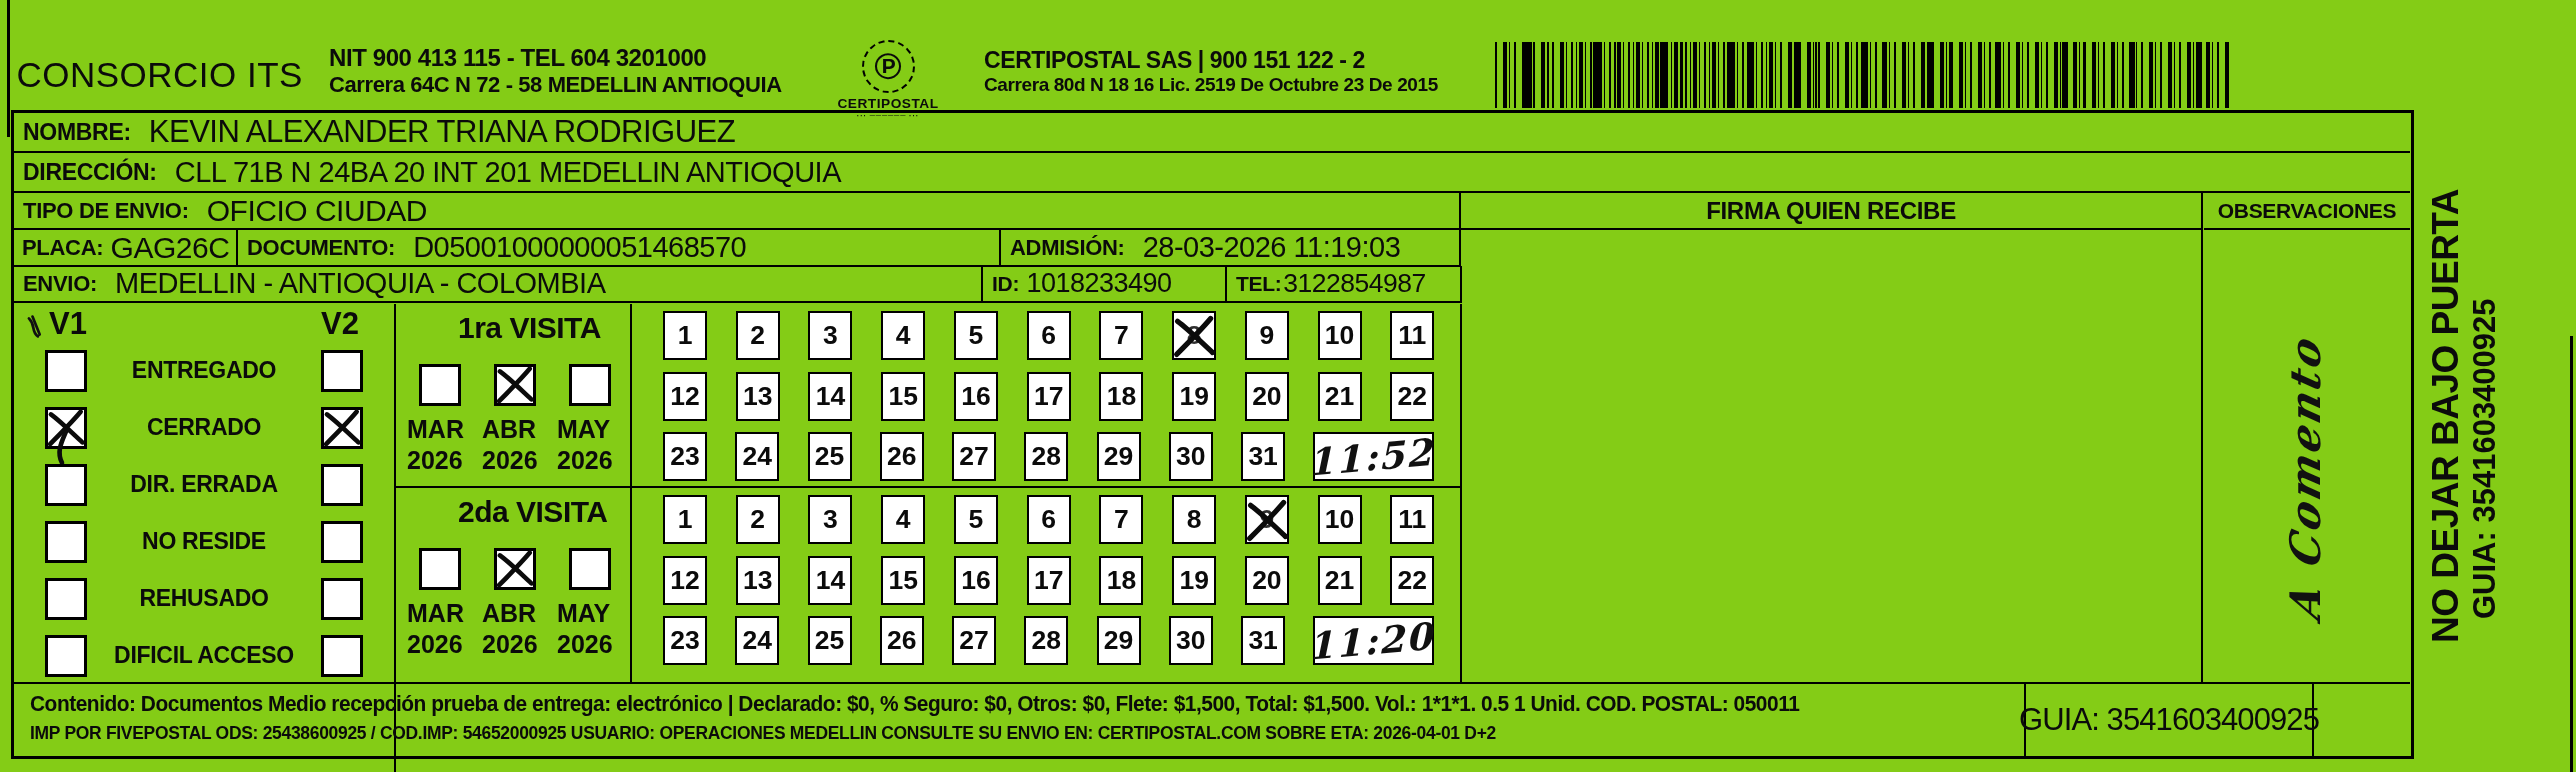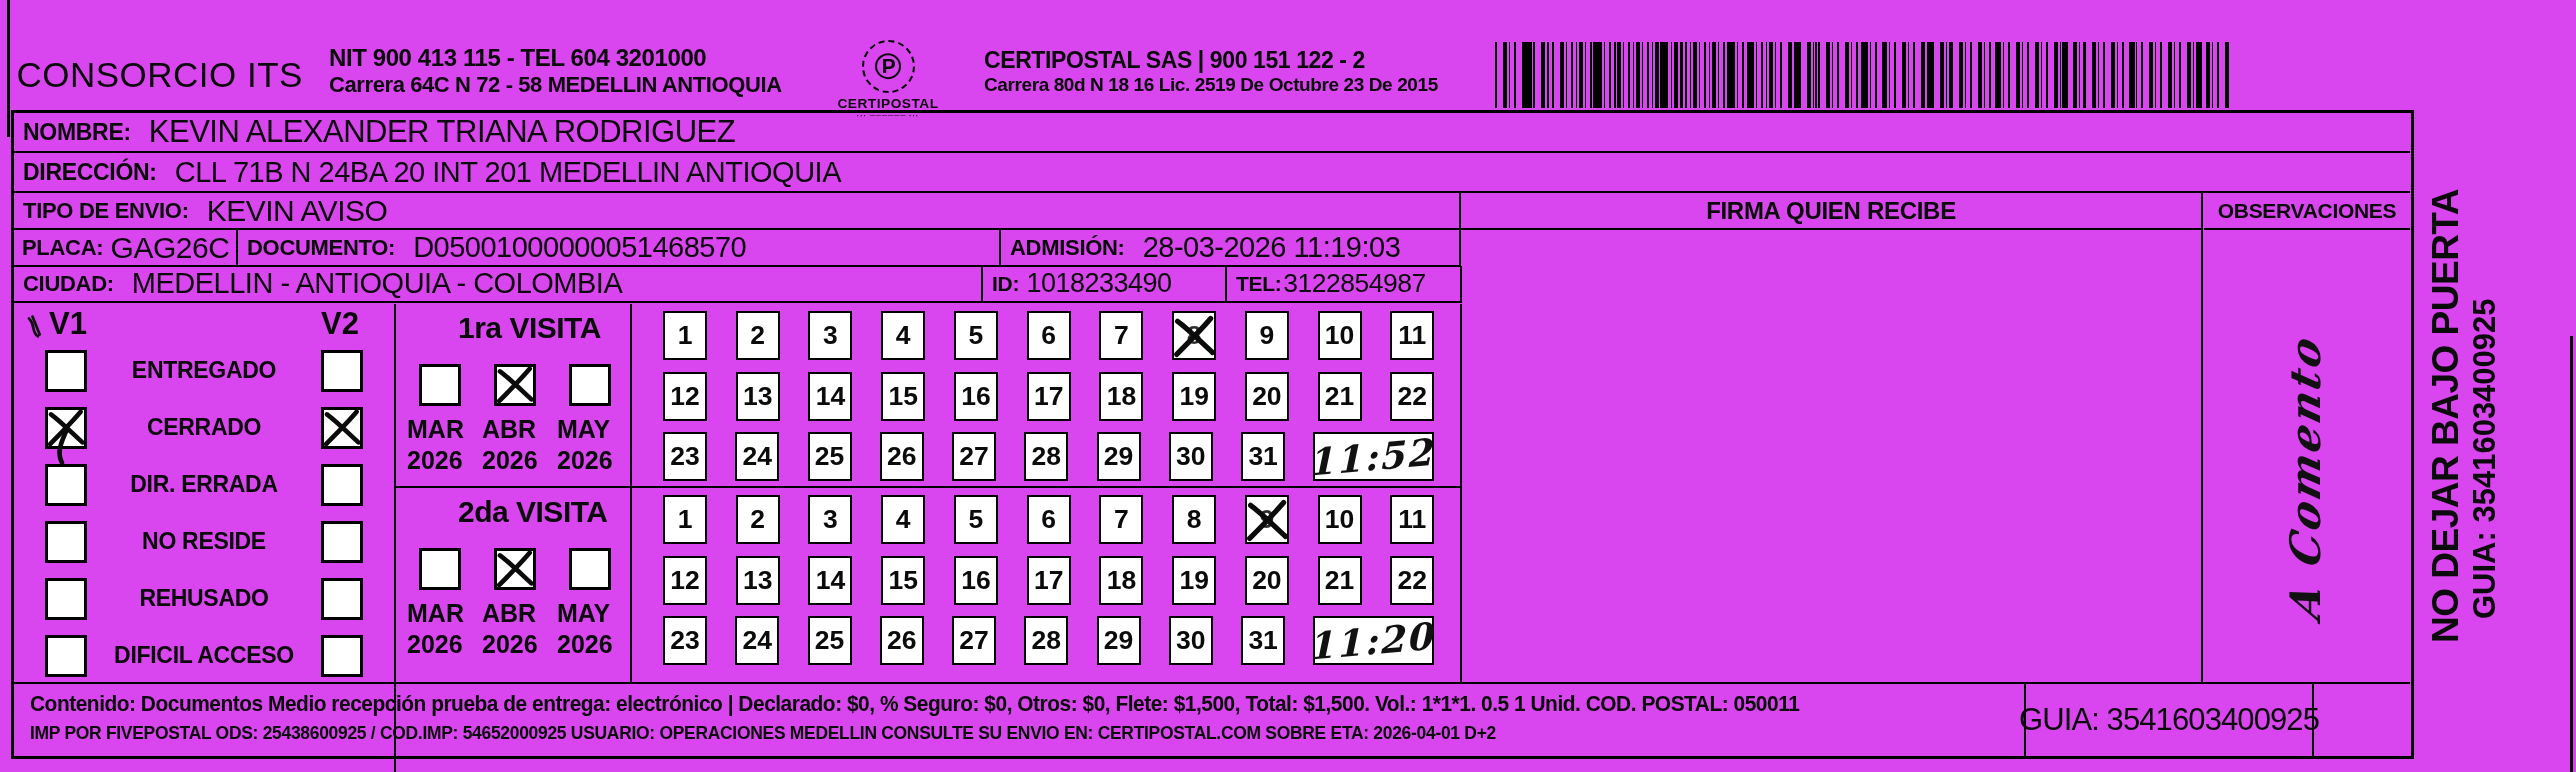--- a/index.html
+++ b/index.html
@@ -1,16 +1,16 @@
 <!DOCTYPE html>
 <html style="font-size:14.6px"><head>
 <meta charset="utf-8">
 <style>
   html,body{margin:0;padding:0;background:#fff;}
-  #page{position:relative;width:2576px;height:773px;background:#d946ef;color:#0b0b0b;
+  #page{position:relative;width:2576px;height:773px;background:#84cc16;color:#0b0b0b;
         font-family:"Liberation Sans","DejaVu Sans",sans-serif;overflow:hidden;}
   .abs{position:absolute;}
   .cell{position:absolute;box-sizing:border-box;border:0 solid #000;}
   .lbl{font-weight:700;letter-spacing:-0.3px;}
   .val{font-weight:400;letter-spacing:-0.5px;}
   .rowflex{display:flex;align-items:center;gap:18px;padding-left:9px;height:100%;}
   
   .company{font-size:35px;letter-spacing:0.5px;}
   .hblock{line-height:1.18;font-weight:700;letter-spacing:-0.4px;margin-left:40px;}
   
@@ -101,21 +101,21 @@
     <div class="cell" style="left:0;top:40px;width:2396px;height:40px;border-bottom-width:2.7px;">
       <div class="rowflex">
         <span class="lbl" style="font-size:23px;">DIRECCIÓN:</span>
         <span class="val" style="font-size:29px;">CLL 71B N 24BA 20 INT 201 MEDELLIN ANTIOQUIA</span>
       </div>
     </div>
 
     <div class="cell" style="left:0;top:80px;width:1447px;height:37px;border-bottom-width:2.7px;border-right-width:2.7px;">
       <div class="rowflex">
         <span class="lbl" style="font-size:22px;">TIPO DE ENVIO:</span>
-        <span class="val" style="font-size:30px;">KEVIN AVISO</span>
+        <span class="val" style="font-size:30px;">OFICIO CIUDAD</span>
       </div>
     </div>
     <div class="cell" style="left:1447px;top:80px;width:742px;height:37px;border-bottom-width:2.7px;border-right-width:2.7px;display:flex;align-items:center;justify-content:center;">
       <span class="lbl" style="font-size:24px;">FIRMA QUIEN RECIBE</span>
     </div>
     <div class="cell" style="left:2190px;top:80px;width:206px;height:37px;border-bottom-width:2.7px;display:flex;align-items:center;justify-content:center;">
       <span class="lbl" style="font-size:21px;">OBSERVACIONES</span>
     </div>
 
     <div class="cell" style="left:0;top:117px;width:224px;height:37px;border-bottom-width:2.7px;border-right-width:2.7px;">
@@ -132,21 +132,21 @@
     </div>
     <div class="cell" style="left:987px;top:117px;width:460px;height:37px;border-bottom-width:2.7px;border-right-width:2.7px;">
       <div class="rowflex">
         <span class="lbl" style="font-size:22px;">ADMISIÓN:</span>
         <span class="val" style="font-size:29px;">28-03-2026 11:19:03</span>
       </div>
     </div>
 
     <div class="cell" style="left:0;top:153px;width:969px;height:37px;border-bottom-width:2.7px;border-right-width:2.7px;">
       <div class="rowflex">
-        <span class="lbl" style="font-size:22px;">CIUDAD:</span>
+        <span class="lbl" style="font-size:22px;">ENVIO:</span>
         <span class="val" style="font-size:29px;">MEDELLIN - ANTIOQUIA - COLOMBIA</span>
       </div>
     </div>
     <div class="cell" style="left:969px;top:153px;width:244px;height:37px;border-bottom-width:2.7px;border-right-width:2.7px;">
       <div class="rowflex" style="gap:7.3px;">
         <span class="lbl" style="font-size:21px;">ID:</span>
         <span class="val" style="font-size:27px;">1018233490</span>
       </div>
     </div>
     <div class="cell" style="left:1213px;top:153px;width:235px;height:37px;border-bottom-width:2.7px;border-right-width:2.7px;">

